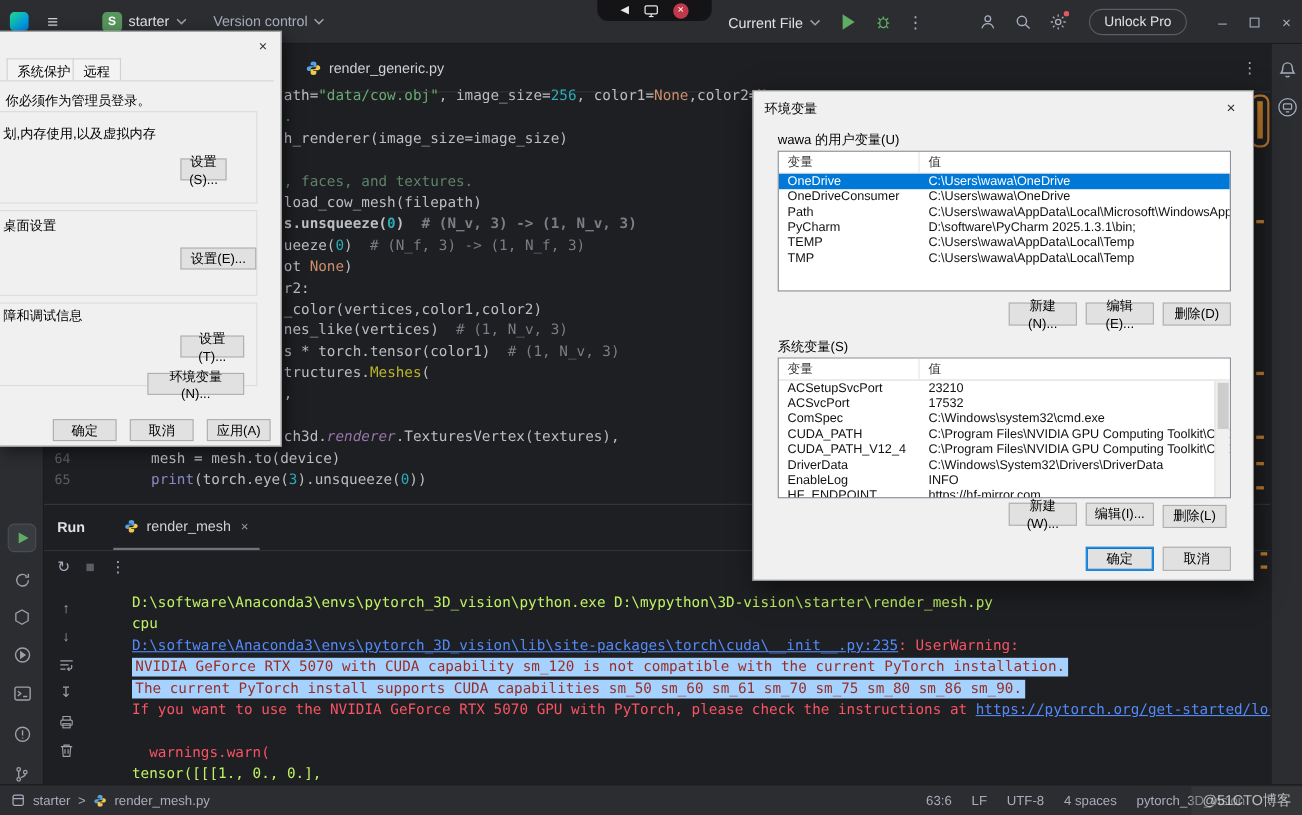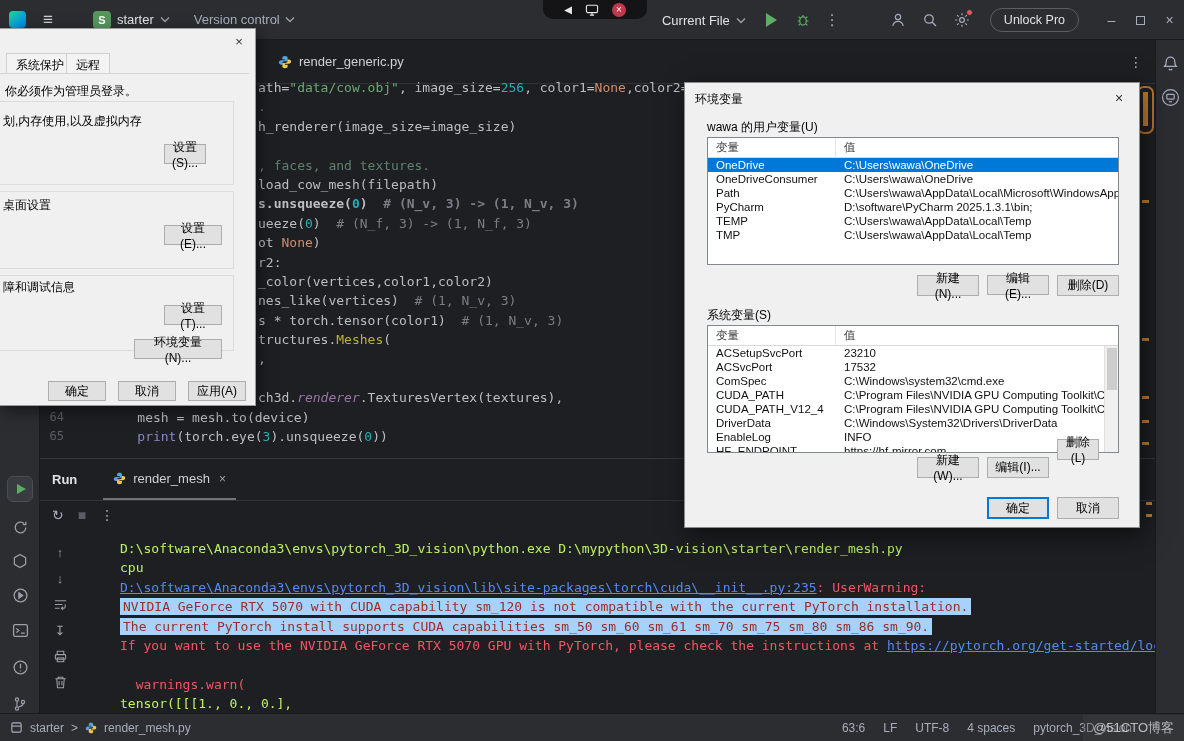--- a/index.html
+++ b/index.html
@@ -446,21 +446,21 @@
     <span class="sd-tabline"></span>
 
     <span class="sd-text" style="left:5px;top:54px">你必须作为管理员登录。</span>
 
     <div class="sd-group" style="top:72px;height:84px"></div>
     <span class="sd-text" style="left:3px;top:84px">划,内存使用,以及虚拟内存</span>
     <button class="wbtn" style="left:164px;top:115px;width:42px">设置(S)...</button>
 
     <div class="sd-group" style="top:162px;height:78px"></div>
     <span class="sd-text" style="left:3px;top:168px">桌面设置</span>
-    <button class="wbtn" style="left:164px;top:196px;width:58px">设置(E)...</button>
+    <button class="wbtn" style="left:164px;top:196px;width:69px">设置(E)...</button>
 
     <div class="sd-group" style="top:246px;height:76px"></div>
     <span class="sd-text" style="left:3px;top:250px">障和调试信息</span>
     <button class="wbtn" style="left:164px;top:276px;width:58px">设置(T)...</button>
 
     <button class="wbtn" style="left:134px;top:310px;width:88px">环境变量(N)...</button>
 
     <button class="wbtn" style="left:48px;top:352px;width:58px">确定</button>
     <button class="wbtn" style="left:118px;top:352px;width:58px">取消</button>
     <button class="wbtn" style="left:188px;top:352px;width:58px">应用(A)</button>
@@ -546,21 +546,21 @@
             <span class="vc vn">HF_ENDPOINT</span>
             <span class="vc vv">https://hf-mirror.com</span>
           </div>
         </div>
       <div class="vscroll">
           <span class="vthumb"></span>
         </div>
     </div>
     <button class="wbtn" style="top:374px;left:232px;width:62px;height:21px">新建(W)...</button>
     <button class="wbtn" style="top:374px;left:302px;width:62px;height:21px">编辑(I)...</button>
-    <button class="wbtn" style="top:356px;left:372px;width:42px;height:21px">删除(L)</button>
+    <button class="wbtn" style="top:376px;left:372px;width:58px;height:21px">删除(L)</button>
 
     <button class="wbtn primary" style="top:414px;left:302px;width:62px;height:22px">确定</button>
     <button class="wbtn" style="top:414px;left:372px;width:62px;height:22px">取消</button>
   </div>
 
   <span class="wm">@51CTO博客</span>
 
 </div>
 
 </body></html>

